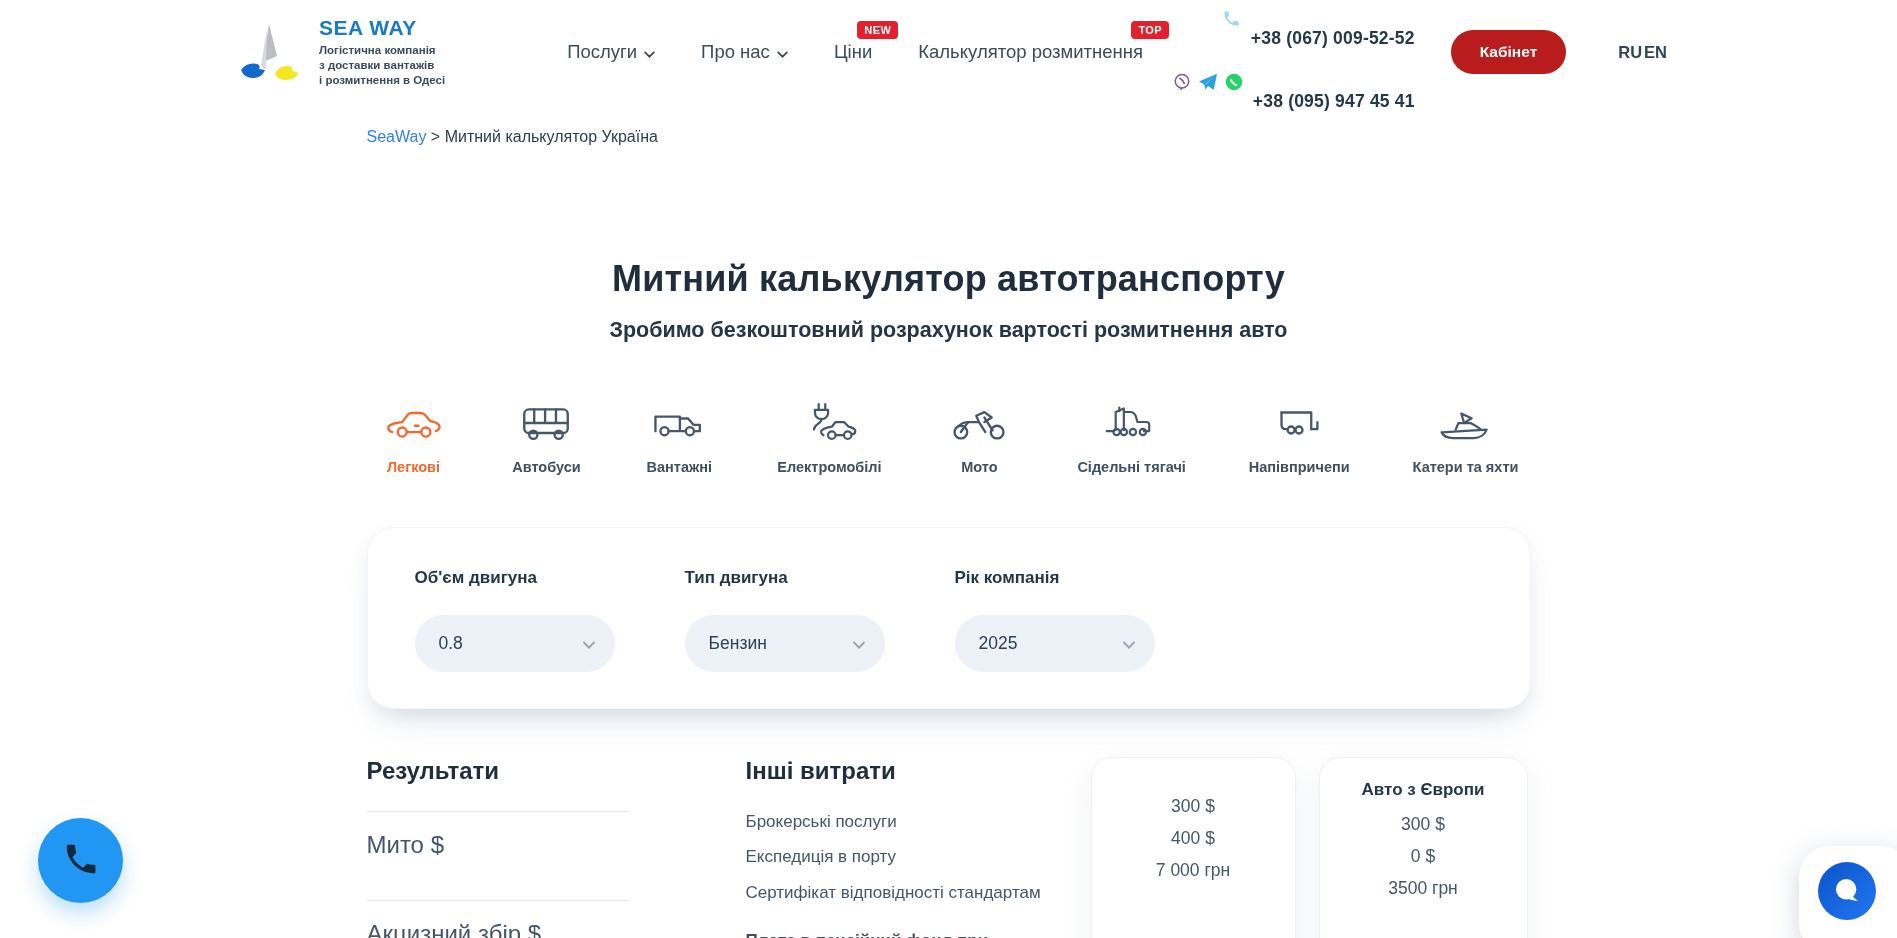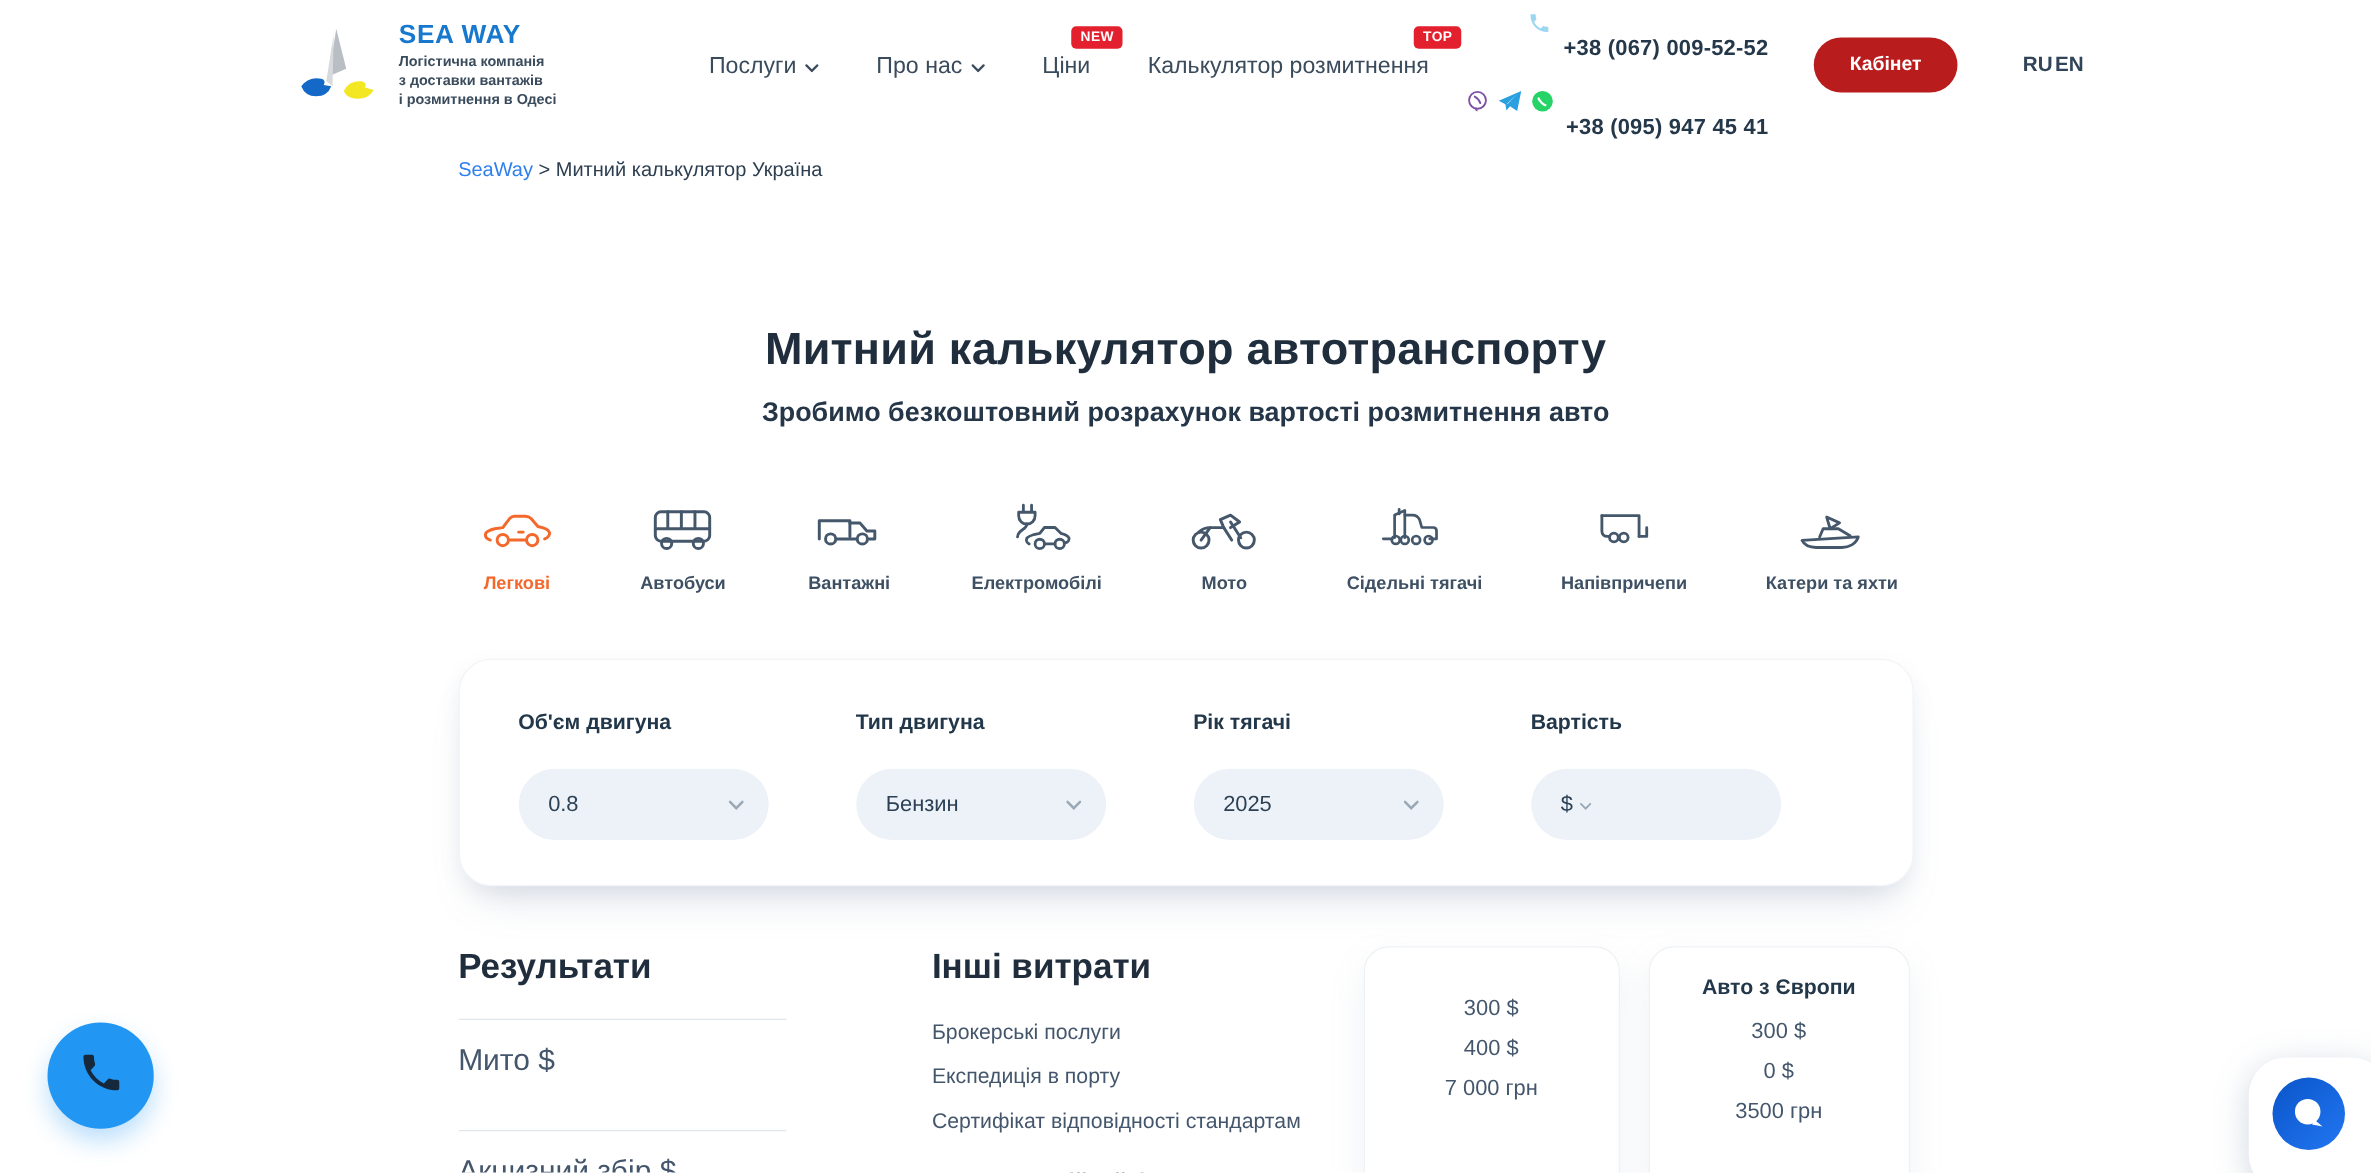--- a/index.html
+++ b/index.html
@@ -47,21 +47,21 @@
   .field-label { font-size:17px; font-weight:bold; color:#22384a; margin-bottom:27px; }
   .select { height:57px; background:#edf2f8; border-radius:29px; display:flex; align-items:center;
     padding:0 20px 0 24px; cursor:pointer; }
   .select .val { font-size:17.5px; color:#2c4156; }
   .select .chev { margin-left:auto; }
   .select.currency { justify-content:flex-start; gap:6px; }
 
   
   .results-area { margin-top:48px; display:flex; }
   .col-results { width:262px; }
-  .section-title { font-size:28px; font-weight:bold; color:#1f2d3d; }
+  .section-title { font-size:24px; font-weight:bold; color:#1f2d3d; }
   .res-list { margin-top:26px; }
   .res-row { border-top:1px solid #dfe7ee; padding:19px 0 41px; font-size:24px; color:#44566c; }
   .col-other { width:340px; margin-left:117px; }
   .other-list { margin-top:24px; font-size:17px; color:#44566c; line-height:1.55; }
   .other-list .item { margin-bottom:9px; }
   .other-bold { margin-top:22px; font-size:17px; font-weight:bold; color:#3c4f63; line-height:1.55; width:290px; }
   .price-card { background:#fff; border:1px solid #eef1f5; border-radius:20px; height:330px;
     box-shadow:0 12px 28px rgba(140,155,180,.13); padding-top:22px; text-align:center; }
   .price-card.c1 { width:205px; margin-left:5px; }
   .price-card.c2 { width:209px; margin-left:23px; }
@@ -298,40 +298,28 @@
       <div class="select">
         <span class="val">Бензин</span>
         <span class="chev">
           <svg width="12" height="8" viewBox="0 0 12 8">
               <path d="M1 1.5l5 5 5-5" fill="none" stroke="#9aa7b5" stroke-width="2" stroke-linecap="round"></path>
             </svg>
         </span>
       </div>
     </div>
     <div class="field">
-      <div class="field-label">Рік тягачі</div>
+      <div class="field-label">Рік компанія</div>
       <div class="select">
         <span class="val">2025</span>
         <span class="chev">
           <svg width="12" height="8" viewBox="0 0 12 8">
               <path d="M1 1.5l5 5 5-5" fill="none" stroke="#9aa7b5" stroke-width="2" stroke-linecap="round"></path>
             </svg>
         </span>
-      </div>
-    </div>
-    <div class="field">
-      <div class="field-label">Вартість</div>
-      <div class="select currency">
-        <span class="val">$</span>
-        <span>
-          <svg width="9" height="6" viewBox="0 0 12 8">
-              <path d="M1 1.5l5 5 5-5" fill="none" stroke="#9aa7b5" stroke-width="2" stroke-linecap="round"></path>
-            </svg>
-        </span>
-        <span class="val"></span>
       </div>
     </div>
   </div>
 
   <div class="results-area">
     <div class="col-results">
       <div class="section-title">Результати</div>
       <div class="res-list">
         <div class="res-row">Мито $</div>
         <div class="res-row">Акцизний збір $</div>

